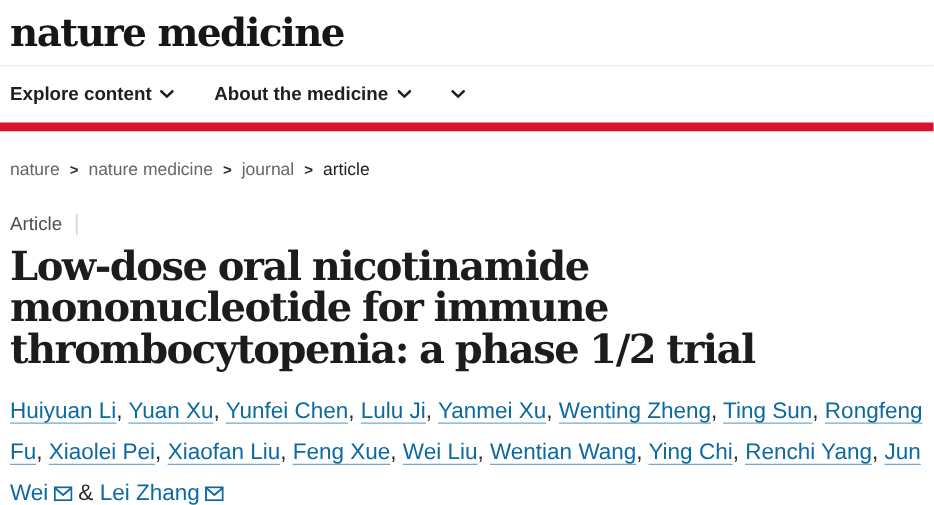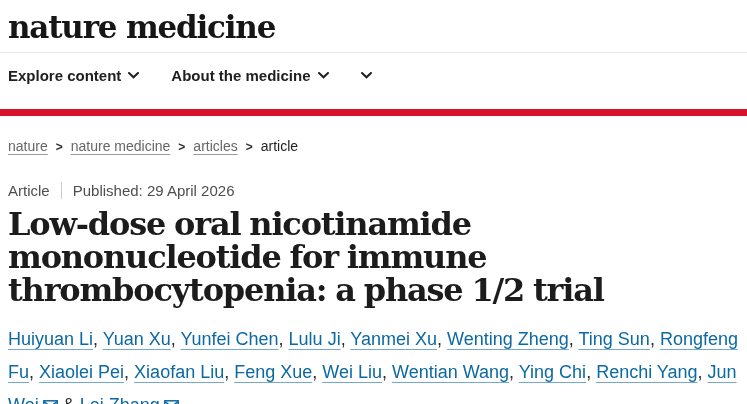--- a/index.html
+++ b/index.html
@@ -14,30 +14,30 @@
   body{
     width:747px;height:404px;overflow:hidden;background:#fff;
     font-family:"Liberation Sans",sans-serif;color:#2b2b2b;
   }
   .logo-row{padding:7px 8px 5px;border-bottom:1px solid #e9e9e9;}
   .logo{
     font-family:"DejaVu Serif","Liberation Serif",serif;font-weight:700;
     font-size:31px;letter-spacing:-1.2px;color:var(--ink);line-height:40px;
     cursor:pointer;
   }
-  .nav-row{display:flex;align-items:center;gap:32px;padding:14px 8px 25px;}
+  .nav-row{display:flex;align-items:center;gap:32px;padding:14px 8px 14px;}
   .nav-item{
     display:inline-flex;align-items:center;gap:7px;
     font-weight:700;font-size:15px;color:#202020;text-decoration:none;cursor:pointer;
   }
   .nav-item svg{color:#202020;}
   .red-bar{height:7px;background:var(--red);}
   .breadcrumb{padding:22px 8px 0;font-size:14px;color:var(--crumb);}
   .breadcrumb a{
-    color:var(--crumb);text-decoration:underline;
+    color:var(--crumb);
     text-decoration-color:#9a9a9a;text-underline-offset:3px;cursor:pointer;
   }
   .crumb-sep{color:#2e2e2e;font-size:12px;padding:0 8px;font-weight:700;}
   .crumb-current{color:#222;}
   .meta-row{margin:28px 8px 0;display:flex;align-items:center;gap:11px;font-size:15px;color:var(--gray);}
   .vdiv{width:1px;height:17px;background:#ccc;}
   h1{
     margin:9px 8px 0;max-width:700px;
     font-family:"DejaVu Serif","Liberation Serif",serif;font-weight:700;
     font-size:32px;line-height:33px;letter-spacing:-1.2px;word-spacing:-1px;color:#1c1c1c;
@@ -74,26 +74,25 @@
         <a class="nav-item">
           <svg width="11" height="7" viewBox="0 0 11 7">
             <path d="M1 1 L5.5 5.3 L10 1" fill="none" stroke="currentColor" stroke-width="2" stroke-linecap="round"></path>
           </svg>
         </a>
       </nav>
     <div class="red-bar"></div>
   </header>
 
   <main>
-    <nav class="breadcrumb"><a>nature</a><span class="crumb-sep">&gt;</span><a>nature medicine</a><span class="crumb-sep">&gt;</span><a>articles</a><span class="crumb-sep">&gt;</span><span class="crumb-current">article</span></nav>
+    <nav class="breadcrumb"><a>nature</a><span class="crumb-sep">&gt;</span><a>nature medicine</a><span class="crumb-sep">&gt;</span><a>journal</a><span class="crumb-sep">&gt;</span><span class="crumb-current">article</span></nav>
 
     <div class="meta-row">
       <span>Article</span>
       <span class="vdiv"></span>
-      <span>Published: 29 April 2026</span>
     </div>
 
     <h1>Low-dose oral nicotinamide mononucleotide for immune thrombocytopenia: a phase 1/2 trial</h1>
 
     <p class="authors"><a>Huiyuan Li</a><span class="sep">, </span><a>Yuan Xu</a><span class="sep">, </span><a>Yunfei Chen</a><span class="sep">, </span><a>Lulu Ji</a><span class="sep">, </span><a>Yanmei Xu</a><span class="sep">, </span><a>Wenting Zheng</a><span class="sep">, </span><a>Ting Sun</a><span class="sep">, </span><a>Rongfeng Fu</a><span class="sep">, </span><a>Xiaolei Pei</a><span class="sep">, </span><a>Xiaofan Liu</a><span class="sep">, </span><a>Feng Xue</a><span class="sep">, </span><a>Wei Liu</a><span class="sep">, </span><a>Wentian Wang</a><span class="sep">, </span><a>Ying Chi</a><span class="sep">, </span><a>Renchi Yang</a><span class="sep">, </span><a>Jun Wei</a><svg class="env" width="15" height="12" viewBox="0 0 15 12">
           <rect x="0.8" y="0.8" width="13.4" height="10.4" fill="none" stroke="currentColor" stroke-width="1.5"></rect>
           <path d="M1.2 1.6 L7.5 7 L13.8 1.6" fill="none" stroke="currentColor" stroke-width="1.5"></path>
         </svg><span class="sep"> &amp; </span><a>Lei Zhang</a><svg class="env" width="15" height="12" viewBox="0 0 15 12">
           <rect x="0.8" y="0.8" width="13.4" height="10.4" fill="none" stroke="currentColor" stroke-width="1.5"></rect>
           <path d="M1.2 1.6 L7.5 7 L13.8 1.6" fill="none" stroke="currentColor" stroke-width="1.5"></path>

